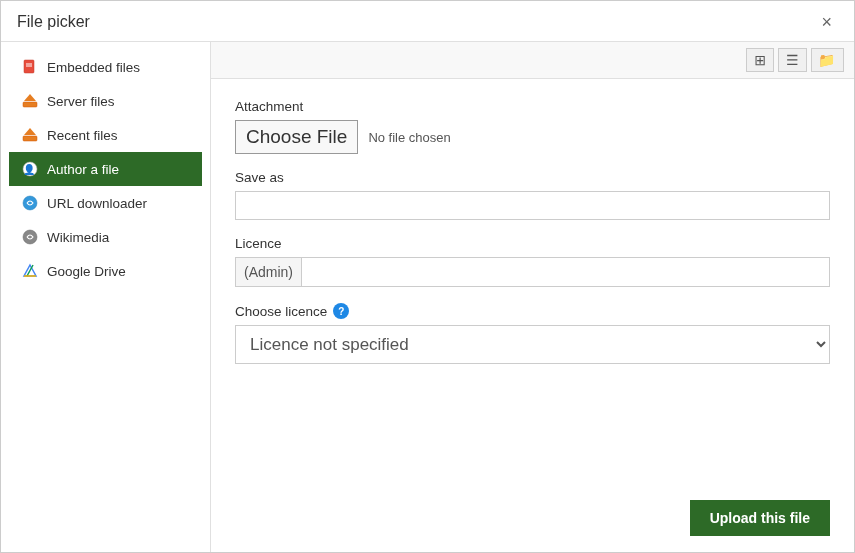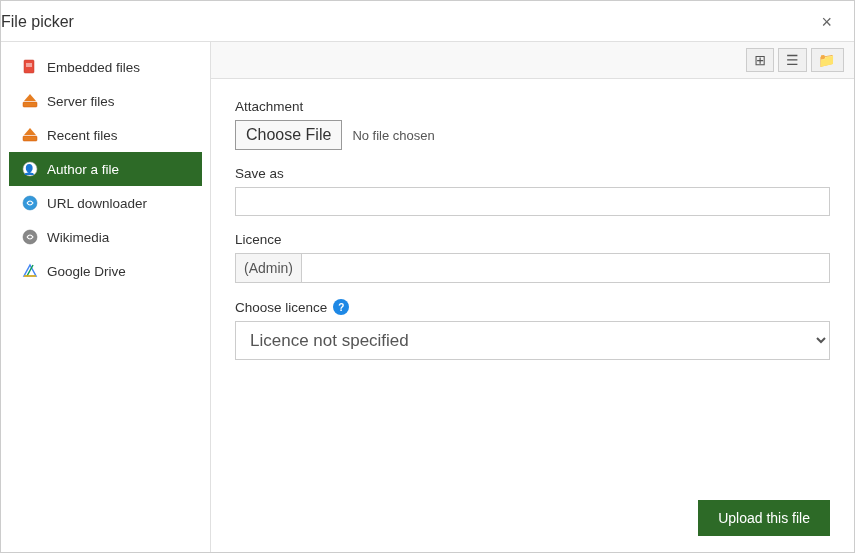--- a/index.html
+++ b/index.html
@@ -17,21 +17,21 @@
       height: 553px;
       background: #fff;
       border: 1px solid #ccc;
       display: flex;
       flex-direction: column;
     }
     .dialog-header {
       display: flex;
       align-items: center;
       justify-content: space-between;
-      padding: 10px 16px 8px 0;
+      padding: 10px 16px 8px 16px;
       border-bottom: 1px solid #e0e0e0;
     }
     .dialog-title {
       font-size: 16px;
       font-weight: 400;
       color: #333;
     }
     .close-btn {
       background: none;
       border: none;
@@ -136,21 +136,21 @@
     }
     .file-row {
       display: flex;
       align-items: center;
       gap: 10px;
     }
     .choose-file-btn {
       background: #f8f8f8;
       border: 1px solid #999;
       padding: 5px 10px;
-      font-size: 16px;
+      font-size: 19px;
       cursor: pointer;
       color: #333;
       white-space: nowrap;
     }
     .no-file-text {
       color: #555;
       font-size: 13px;
     }
     .text-input {
       width: 100%;
@@ -199,21 +199,21 @@
       justify-content: flex-end;
       padding: 10px 24px 16px 24px;
     }
     .upload-btn {
       background: #2d6a27;
       color: #fff;
       border: none;
       padding: 10px 20px;
       font-size: 14px;
       cursor: pointer;
-      font-weight: 400;
+      font-weight: 700;
     }
   </style>
 </head>
 <body>
 
 <div class="dialog">
   <div class="dialog-header">
     <span class="dialog-title">File picker</span>
     <button class="close-btn">×</button>
   </div>

